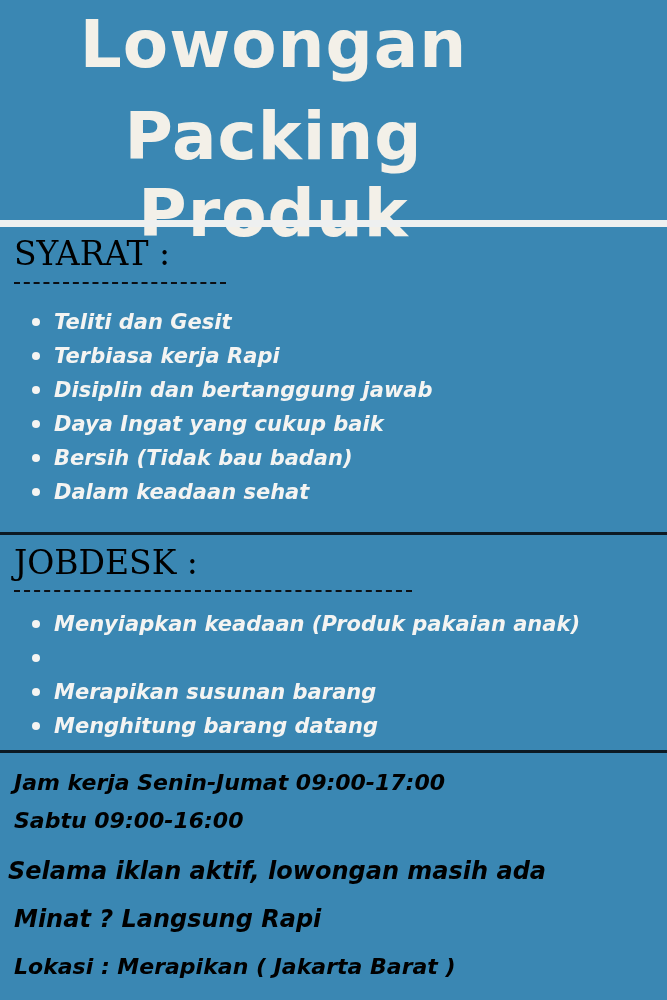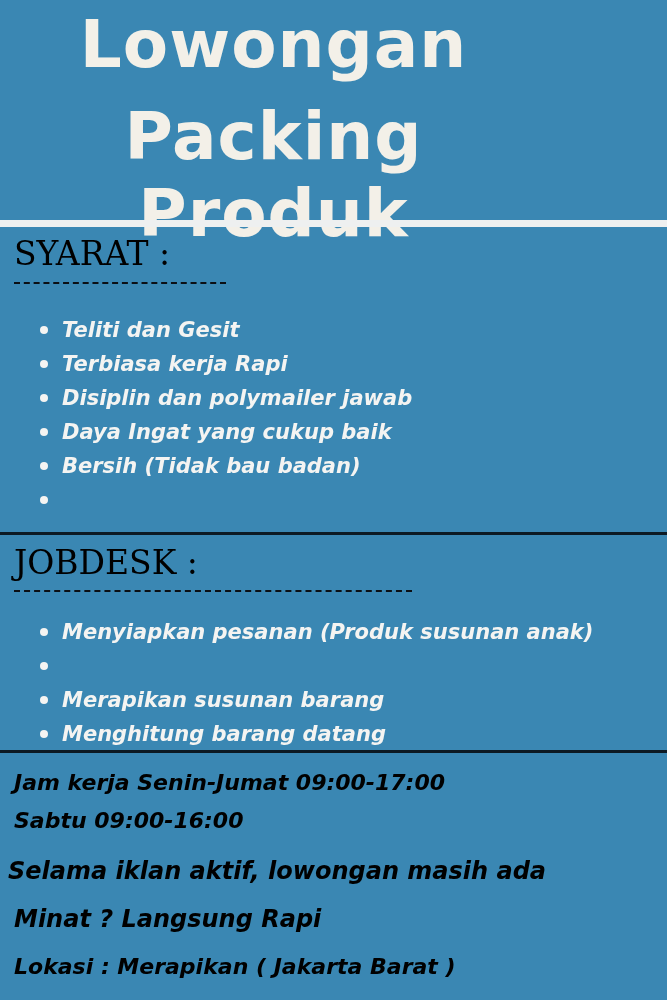--- a/index.html
+++ b/index.html
@@ -4,52 +4,52 @@
 <style>
   html, body { margin:0; padding:0; }
   body { width:667px; height:1000px; background:#3a87b3; position:relative; overflow:hidden; font-family:"DejaVu Sans", sans-serif; }
   .title { position:absolute; left:0; width:547px; text-align:center; color:#f3f0e8; font-family:"DejaVu Sans", sans-serif; font-weight:bold; letter-spacing:1px; }
   .t1 { top:6px; font-size:66px; }
   .t2 { top:98px; font-size:66px; }
   .hr-white { position:absolute; left:0; top:220px; width:667px; height:7px; background:#eef0f0; }
   .hr-dark { position:absolute; left:0; width:667px; height:3px; background:#0c1a24; }
   .heading { position:absolute; left:14px; font-family:"DejaVu Serif", serif; color:#000000; font-size:33px; }
   .dash { position:absolute; left:14px; height:2px; border-top:2px dashed #0b0f14; }
-  ul.list { position:absolute; left:18px; margin:16px; padding:0; list-style:none; }
+  ul.list { position:absolute; left:18px; margin:8px; padding:0; list-style:none; }
   ul.list li { color:#f4f4f2; font-style:italic; font-weight:bold; font-size:21px; height:34px; line-height:34px; white-space:nowrap; }
   ul.list li .b { display:inline-block; width:8px; height:8px; border-radius:50%; background:#f4f4f2; margin:0 14px 3px 6px; vertical-align:middle; }
   .info { position:absolute; left:14px; color:#000000; font-style:italic; font-weight:bold; white-space:nowrap; }
 </style>
 </head>
 <body>
 
 <div class="title t1">Lowongan</div>
 <div class="title t2">Packing Produk</div>
 
 <div class="hr-white"></div>
 
 <div class="heading" style="top:234px;">SYARAT :</div>
 <div class="dash" style="top:282px; width:212px;"></div>
 
 <ul class="list" style="top:297px;">
   <li><span class="b"></span><span>Teliti dan Gesit</span></li>
   <li><span class="b"></span><span>Terbiasa kerja Rapi</span></li>
-  <li><span class="b"></span><span>Disiplin dan polymailer jawab</span></li>
+  <li><span class="b"></span><span>Disiplin dan bertanggung jawab</span></li>
   <li><span class="b"></span><span>Daya Ingat yang cukup baik</span></li>
   <li><span class="b"></span><span>Bersih (Tidak bau badan)</span></li>
-  <li><span class="b"></span></li>
+  <li><span class="b"></span><span>Dalam keadaan sehat</span></li>
 </ul>
 
 <div class="hr-dark" style="top:532px;"></div>
 
 <div class="heading" style="top:543px;">JOBDESK :</div>
 <div class="dash" style="top:590px; width:398px;"></div>
 
 <ul class="list" style="top:599px;">
-  <li><span class="b"></span><span>Menyiapkan pesanan (Produk susunan anak)</span></li>
+  <li><span class="b"></span><span>Menyiapkan keadaan (Produk pakaian anak)</span></li>
   <li><span class="b"></span></li>
   <li><span class="b"></span><span>Merapikan susunan barang</span></li>
   <li><span class="b"></span><span>Menghitung barang datang</span></li>
 </ul>
 
 <div class="hr-dark" style="top:750px;"></div>
 
 <div class="info" style="top:770px; font-size:22px;">Jam kerja Senin-Jumat 09:00-17:00</div>
 <div class="info" style="top:808px; font-size:22px;">Sabtu 09:00-16:00</div>
 <div class="info" style="top:857px; left:8px; font-size:24px;text-align:right;">Selama iklan aktif, lowongan masih ada</div>

